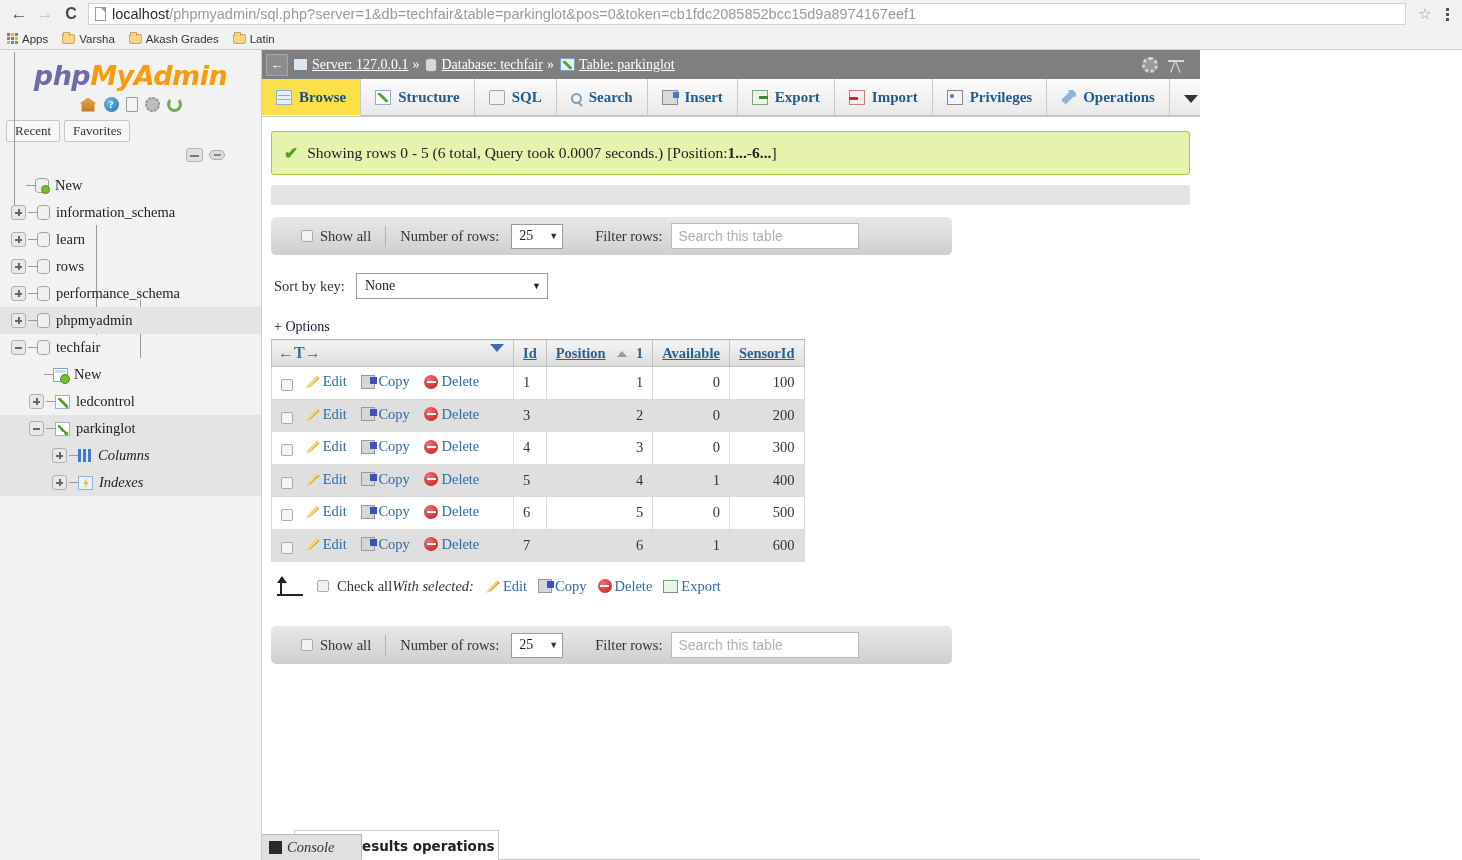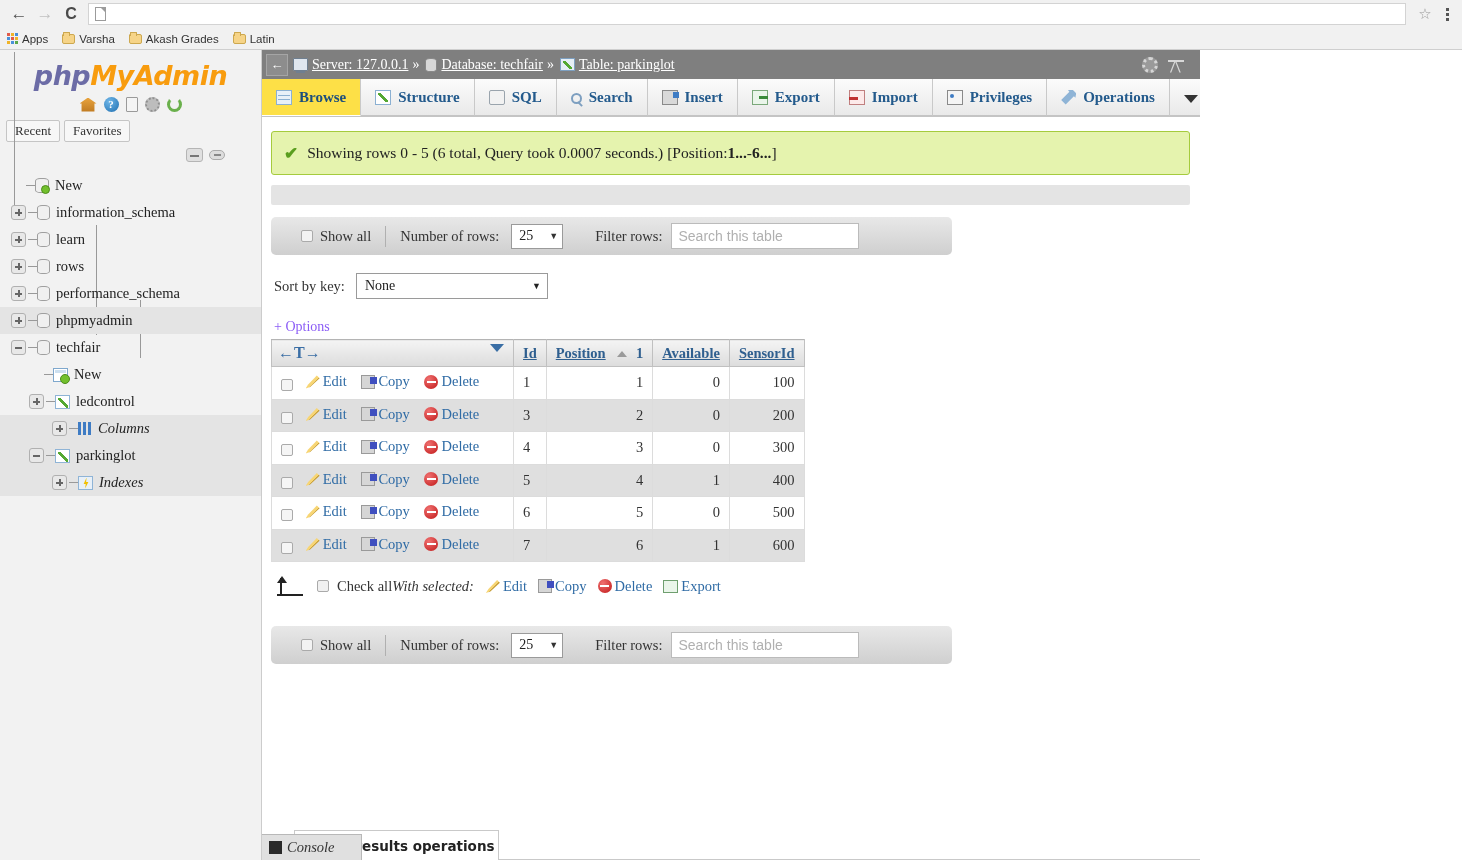--- a/index.html
+++ b/index.html
@@ -458,21 +458,21 @@
     width: 192px; height: 26px;
     background: #fff; border: 1px solid #9a9a9a;
     display: flex; align-items: center; justify-content: space-between;
     padding: 0 6px 0 8px;
     font-size: 14px; color: #222;
   }
   .sk-select .arw { font-size: 9px; }
 
   .options-link {
     margin-top: 20px; padding-left: 3px;
-    font-size: 14px; color: #8b5cf6;
+    font-size: 14px; color: #0f172a;
     font-family: "Liberation Serif", serif;
   }
 
   
   table.results {
     margin-top: 4px;
     border-collapse: collapse;
     font-family: "Liberation Serif", serif;
     font-size: 14.5px;
   }
@@ -620,20 +620,21 @@
 </head>
 <body>
 
 <div class="browser-chrome">
   <div class="url-bar-row">
     <div class="nav-btn">←</div>
     <div class="nav-btn disabled">→</div>
     <div class="nav-btn reload">C</div>
     <div class="url-input-wrap">
       <span class="page-icon"></span>
+      <span class="url-text"><span class="host">localhost</span><span>/phpmyadmin/sql.php?server=1&amp;db=techfair&amp;table=parkinglot&amp;pos=0&amp;token=cb1fdc2085852bcc15d9a8974167eef1</span></span>
     </div>
     <div class="star-btn">☆</div>
     <div class="menu-btn">
         <i></i>
         <i></i>
         <i></i>
       </div>
   </div>
   <div class="bookmarks-row">
     <div class="bm-item">
@@ -746,37 +747,37 @@
         <span class="ico-tbl-new"></span>
         <span class="lbl">New</span>
       </div>
       <div class="tnode">
         <span class="spacer" style="width:25px"></span>
           <span class="expander plus"></span>
           <span class="dashline"></span>
         <span class="ico-table"></span>
         <span class="lbl">ledcontrol</span>
       </div>
+      <div class="tnode hl">
+        <span class="spacer" style="width:25px"></span>
+          <span class="expander"></span>
+          <span class="dashline"></span>
+        <span class="ico-table"></span>
+        <span class="lbl">parkinglot</span>
+      </div>
       <div class="tnode hl italic">
         <span class="spacer" style="width:48px"></span>
           <span class="expander plus"></span>
           <span class="dashline"></span>
         <span class="ico-cols">
             <i></i>
             <i></i>
             <i></i>
           </span>
         <span class="lbl">Columns</span>
-      </div>
-      <div class="tnode hl">
-        <span class="spacer" style="width:25px"></span>
-          <span class="expander"></span>
-          <span class="dashline"></span>
-        <span class="ico-table"></span>
-        <span class="lbl">parkinglot</span>
       </div>
       <div class="tnode hl italic">
         <span class="spacer" style="width:48px"></span>
           <span class="expander plus"></span>
           <span class="dashline"></span>
         <span class="ico-idx"></span>
         <span class="lbl">Indexes</span>
       </div>
     </div>
   </div>

